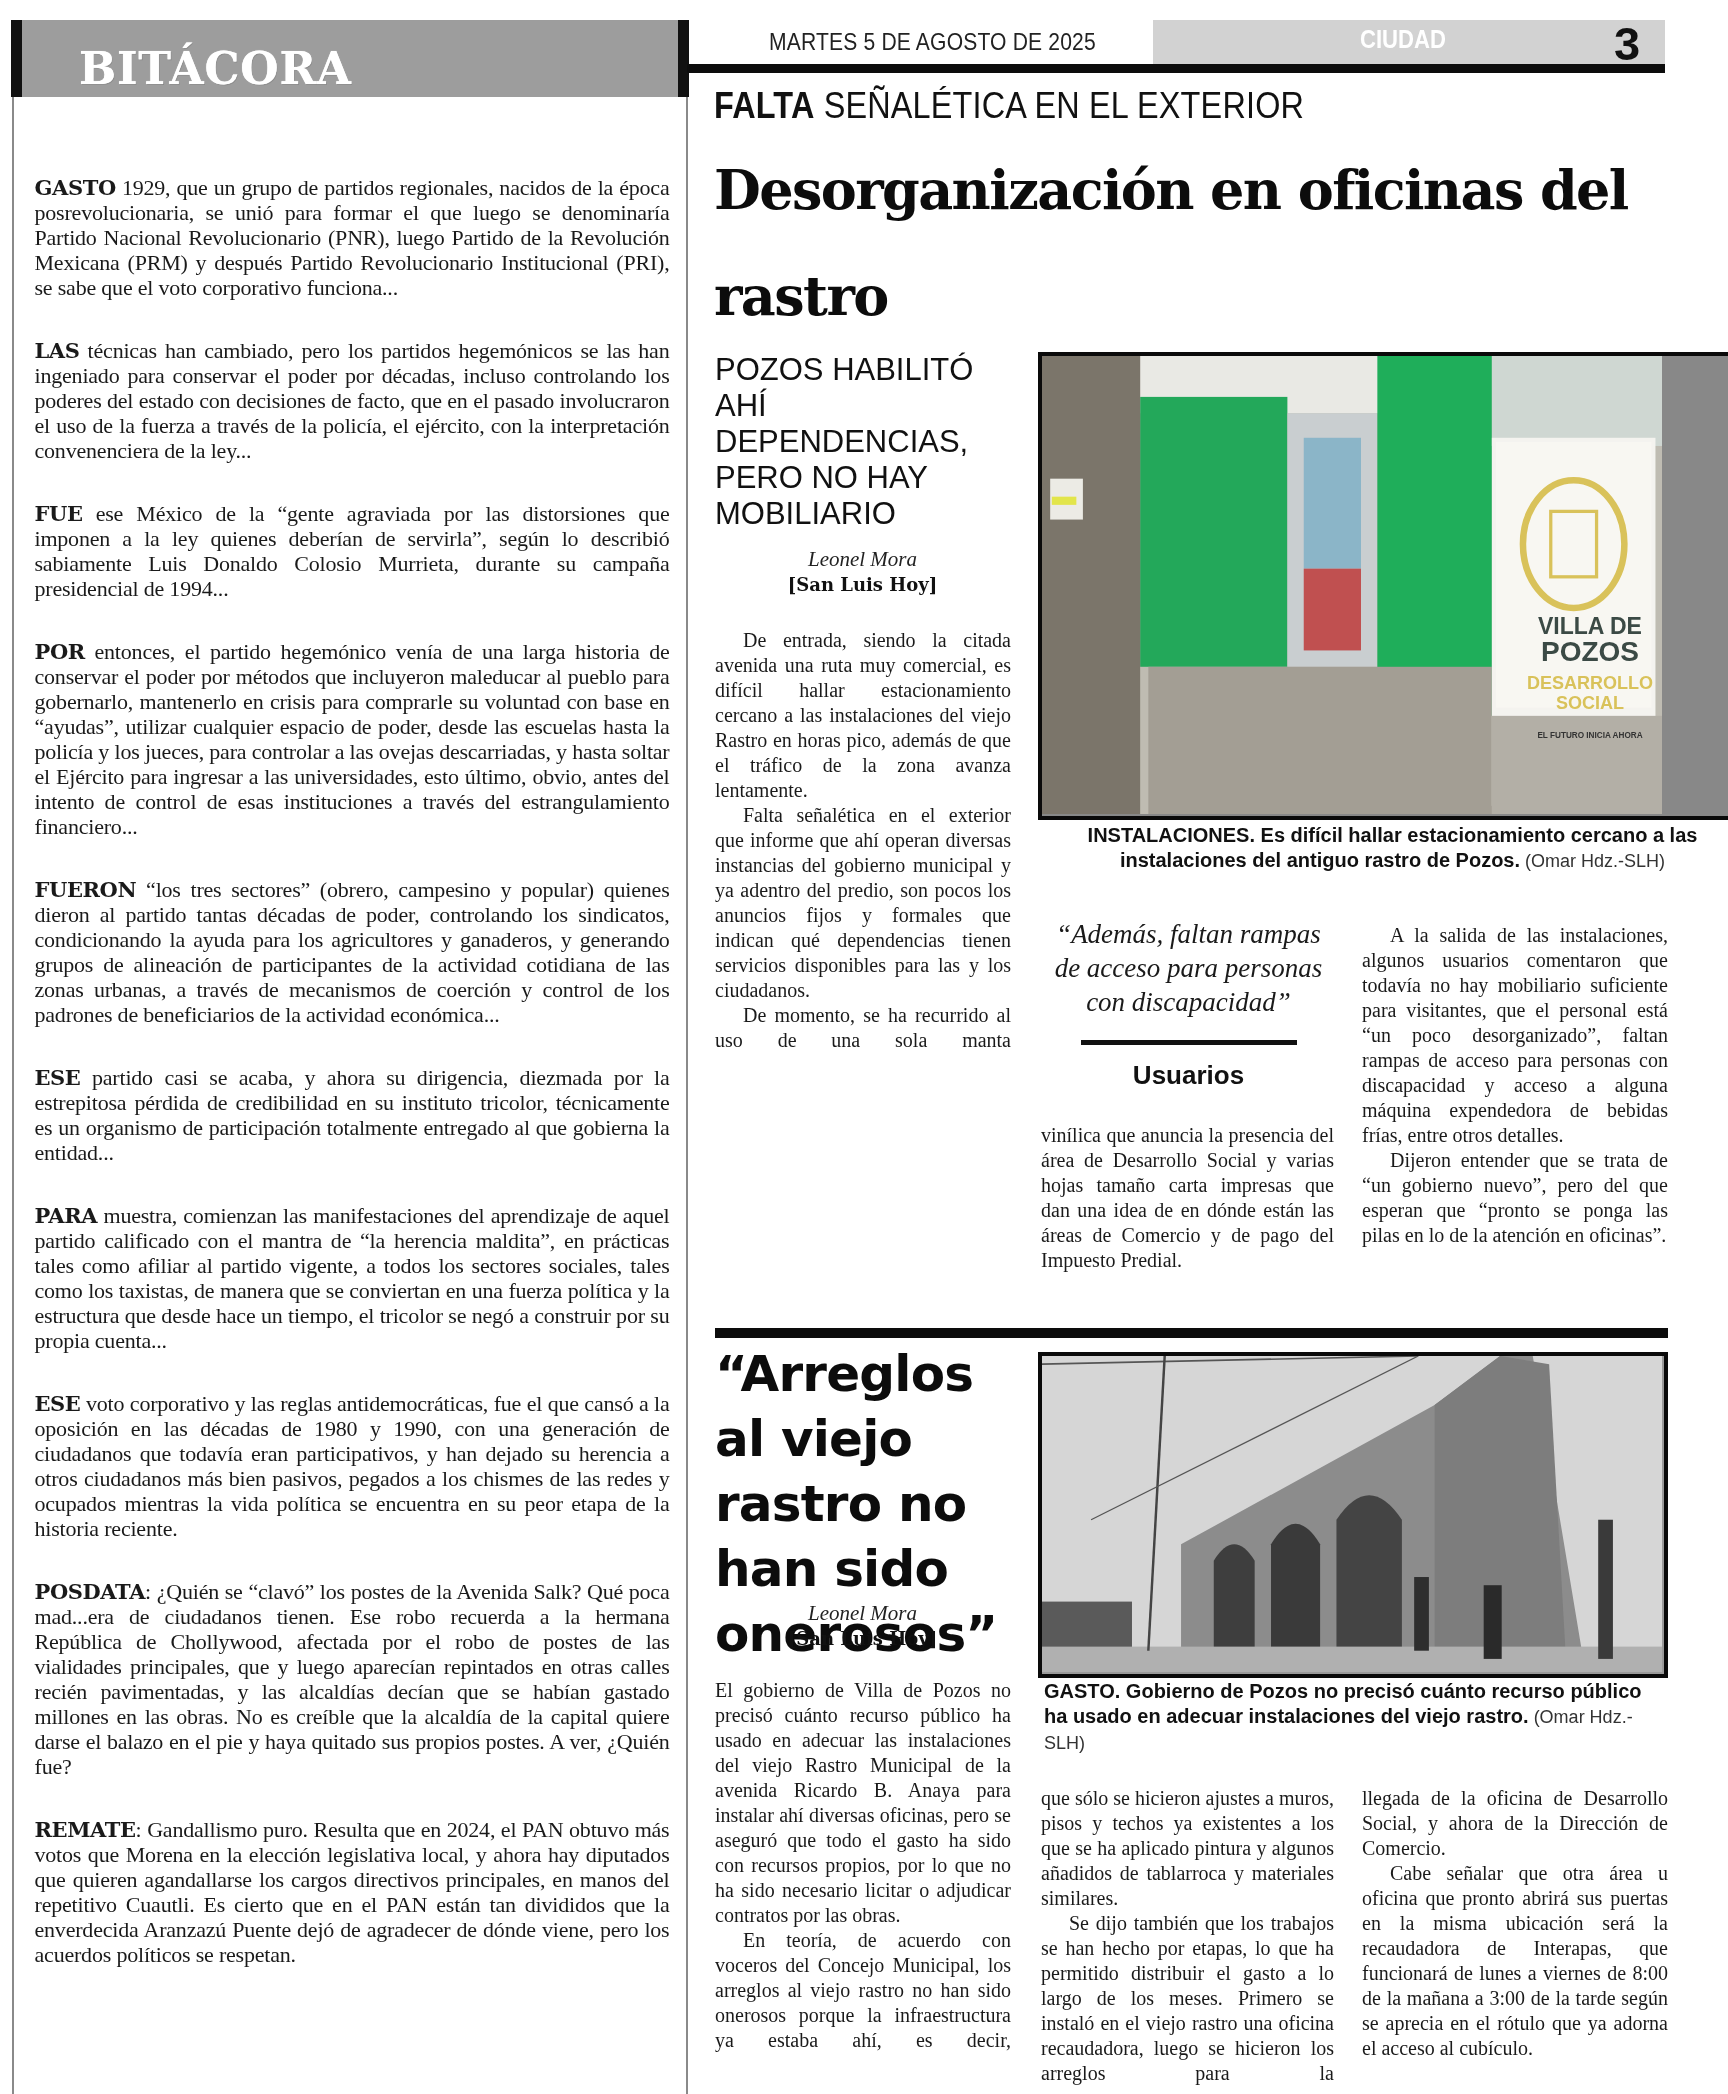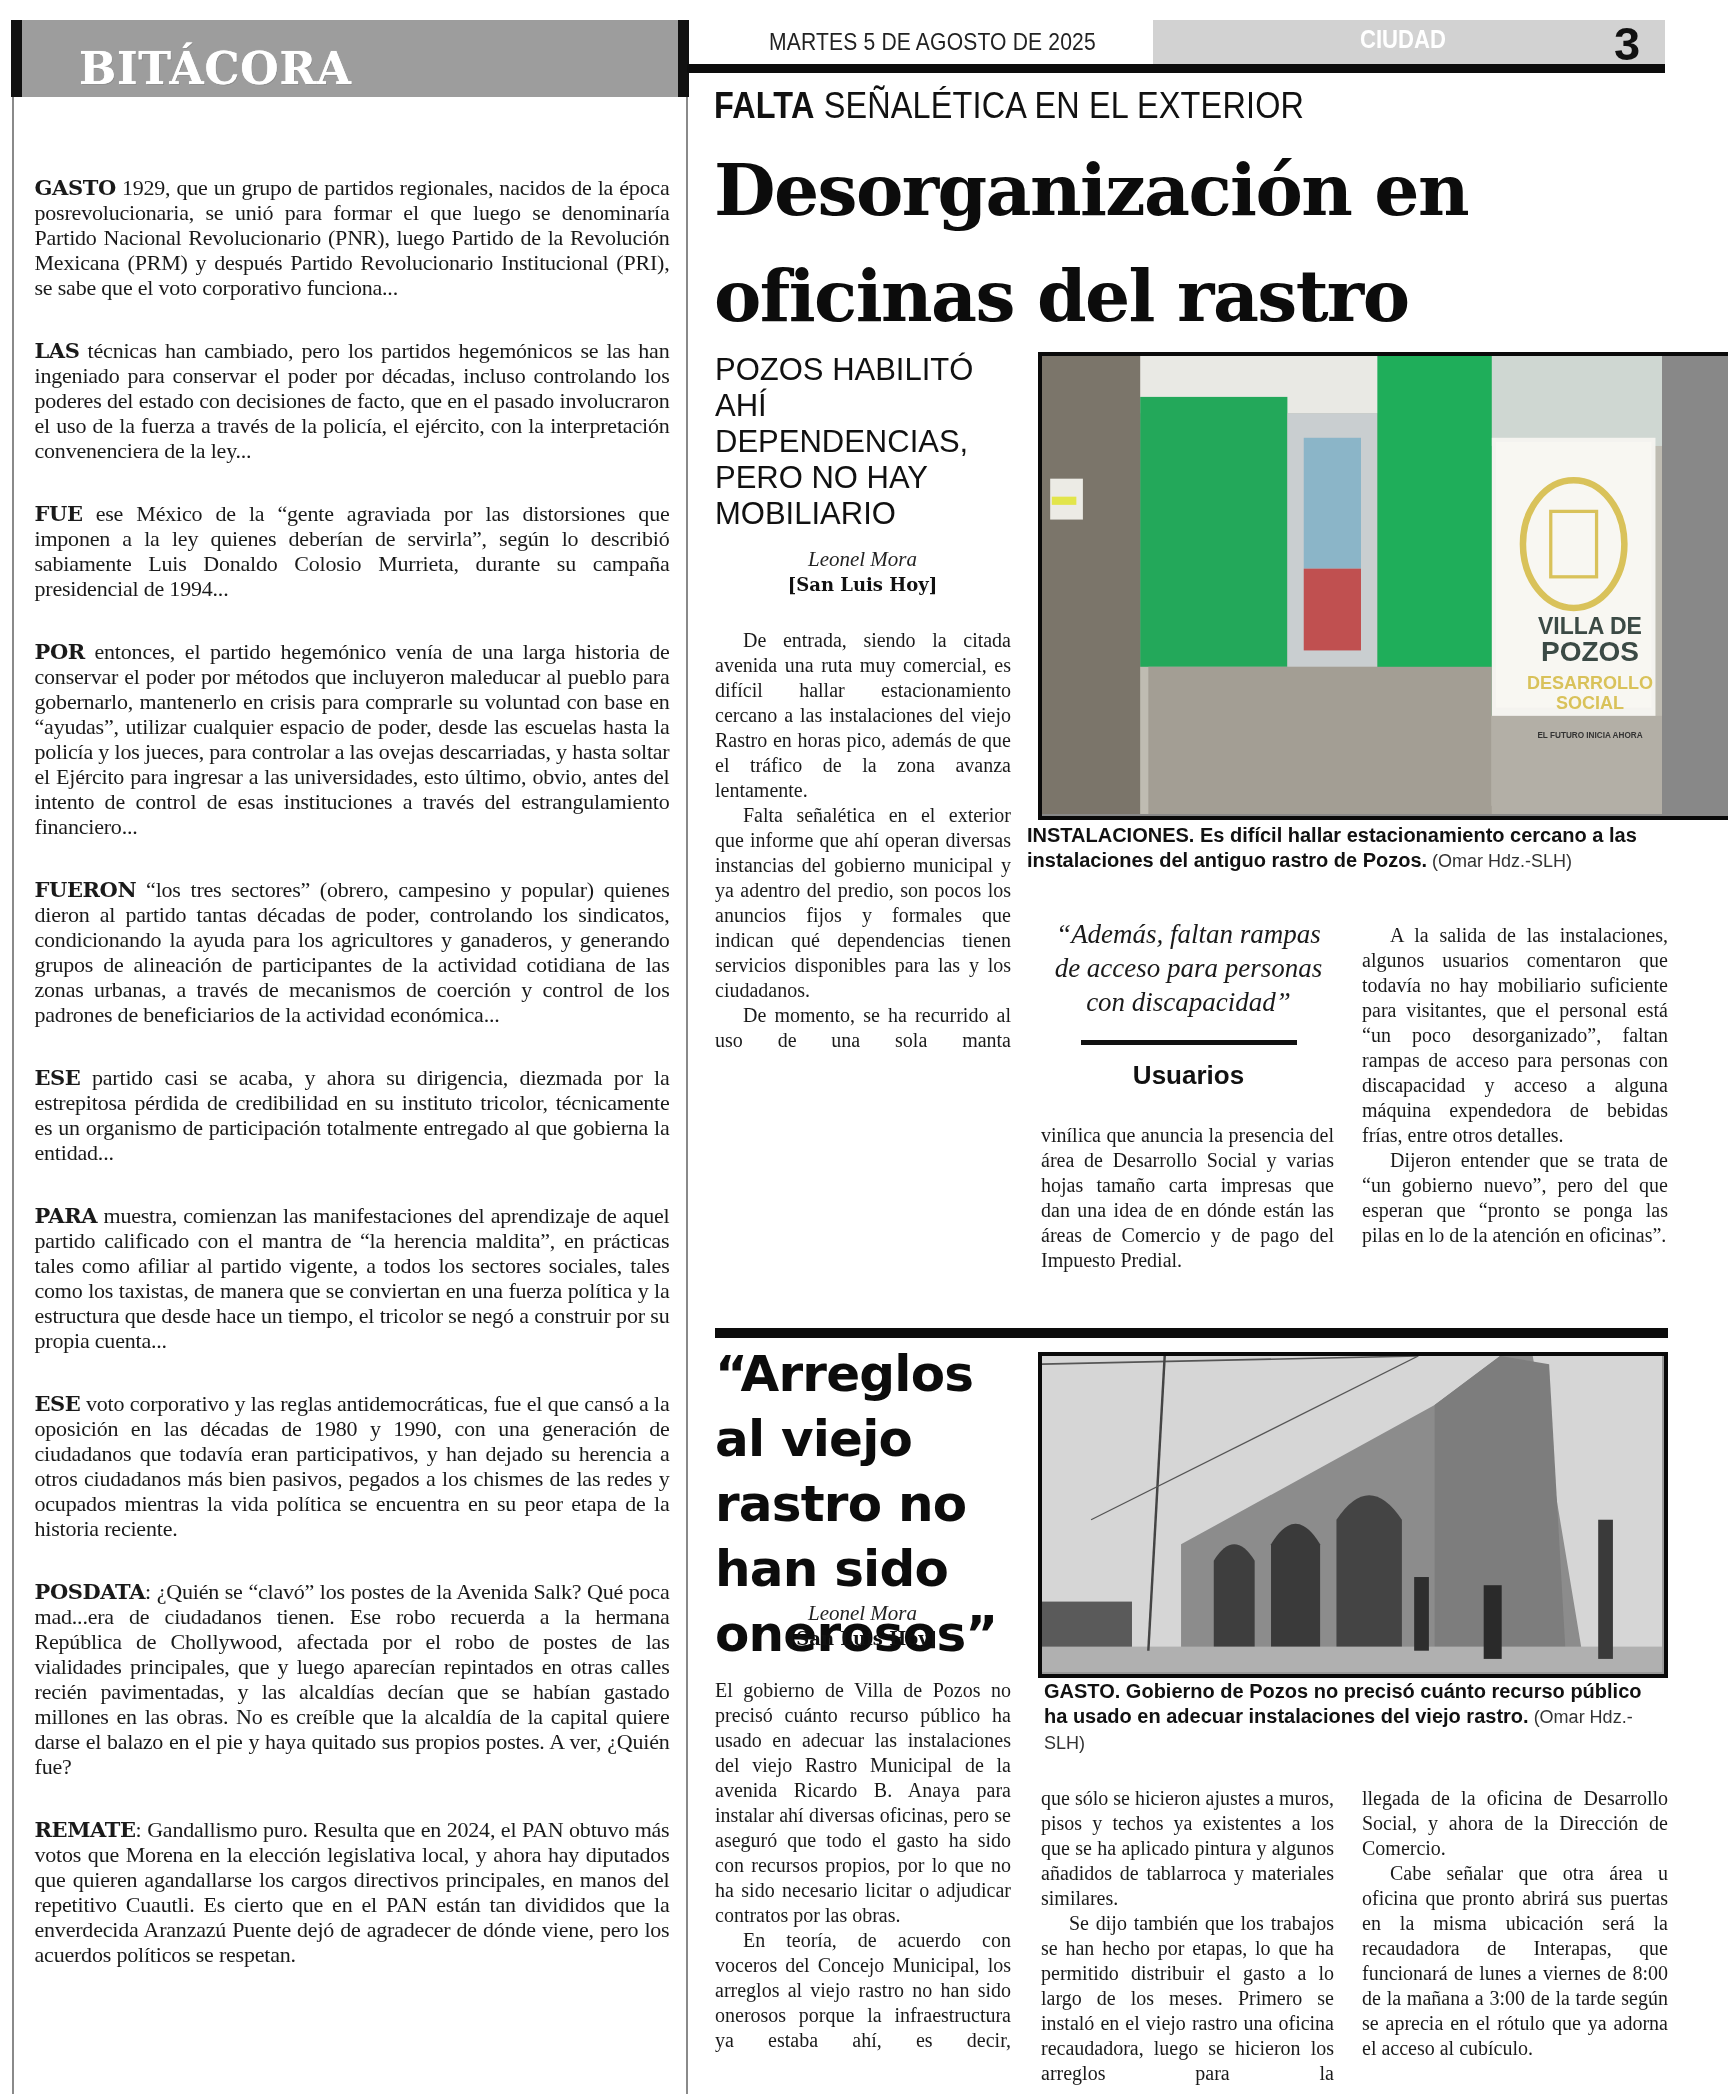--- a/index.html
+++ b/index.html
@@ -49,21 +49,21 @@
   .folio-rule { position: absolute; left: 0; top: 44px; width: 978px; height: 9.8px; background: #0c0c0c; }
 
   .kicker {
     position: absolute; left: 714px; top: 85px;
     font-family: "Liberation Sans", sans-serif; font-size: 36px; color: #111;
     transform: scaleX(0.9); transform-origin: left center; letter-spacing: 0.2px;
   }
   .kicker b { font-weight: 900; }
   .headline {
     position: absolute; left: 714px; top: 137px; width: 966px;
-    font-family: "DejaVu Serif", serif; font-weight: 900; font-size: 71px; line-height: 106px;
+    font-family: "DejaVu Serif", serif; font-weight: 900; font-size: 54px; line-height: 106px;
     letter-spacing: -1.6px; color: #0c0c0c;
   }
 
   
   .subhead {
     position: absolute; left: 715px; top: 352px; width: 295px;
     font-family: "Liberation Sans", sans-serif; font-size: 31px; line-height: 36px; color: #111;
   }
   .byline { position: absolute; text-align: center; width: 295px; }
   .byline .author { font-family: "Liberation Serif", serif; font-style: italic; font-size: 21px; color: #222; }
@@ -169,21 +169,21 @@
   </svg>
   <div style="position:absolute; left:476px; top:259px; width:144px; text-align:center; font-family:'Liberation Sans',sans-serif; font-weight:700; font-size:23px; line-height:23px; color:#3b4a45;">
     <div>VILLA DE</div>
     <div style="font-size:28px; line-height:28px;">POZOS</div>
     <div style="color:#d9c25a; font-size:18px; line-height:19.6px; margin-top:8.2px;">DESARROLLO</div>
     <div style="color:#d9c25a; font-size:18px; line-height:19.6px;">SOCIAL</div>
     <div style="font-size:8.2px; line-height:9.8px; margin-top:18px; color:#333;">EL FUTURO INICIA AHORA</div>
   </div>
 </div>
 
-<div class="caption" style="left:1027px; top:823px; width:627px;">
+<div class="caption" style="left:1079px; top:823px; width:627px;text-align:center;">
   <span class="cap-lead">INSTALACIONES.</span><span class="cap-body"> Es difícil hallar estacionamiento cercano a las instalaciones del antiguo rastro de Pozos.</span><span class="cap-credit"> (Omar Hdz.-SLH)</span>
 </div>
 
 <div class="pullquote">
   <div class="pq-text">“Además, faltan rampas de acceso para personas con discapacidad”</div>
   <div class="pq-rule"></div>
   <div class="pq-src">Usuarios</div>
 </div>
 
 <div class="col-text" style="left:1041px; top:1123px; width:293px;">

